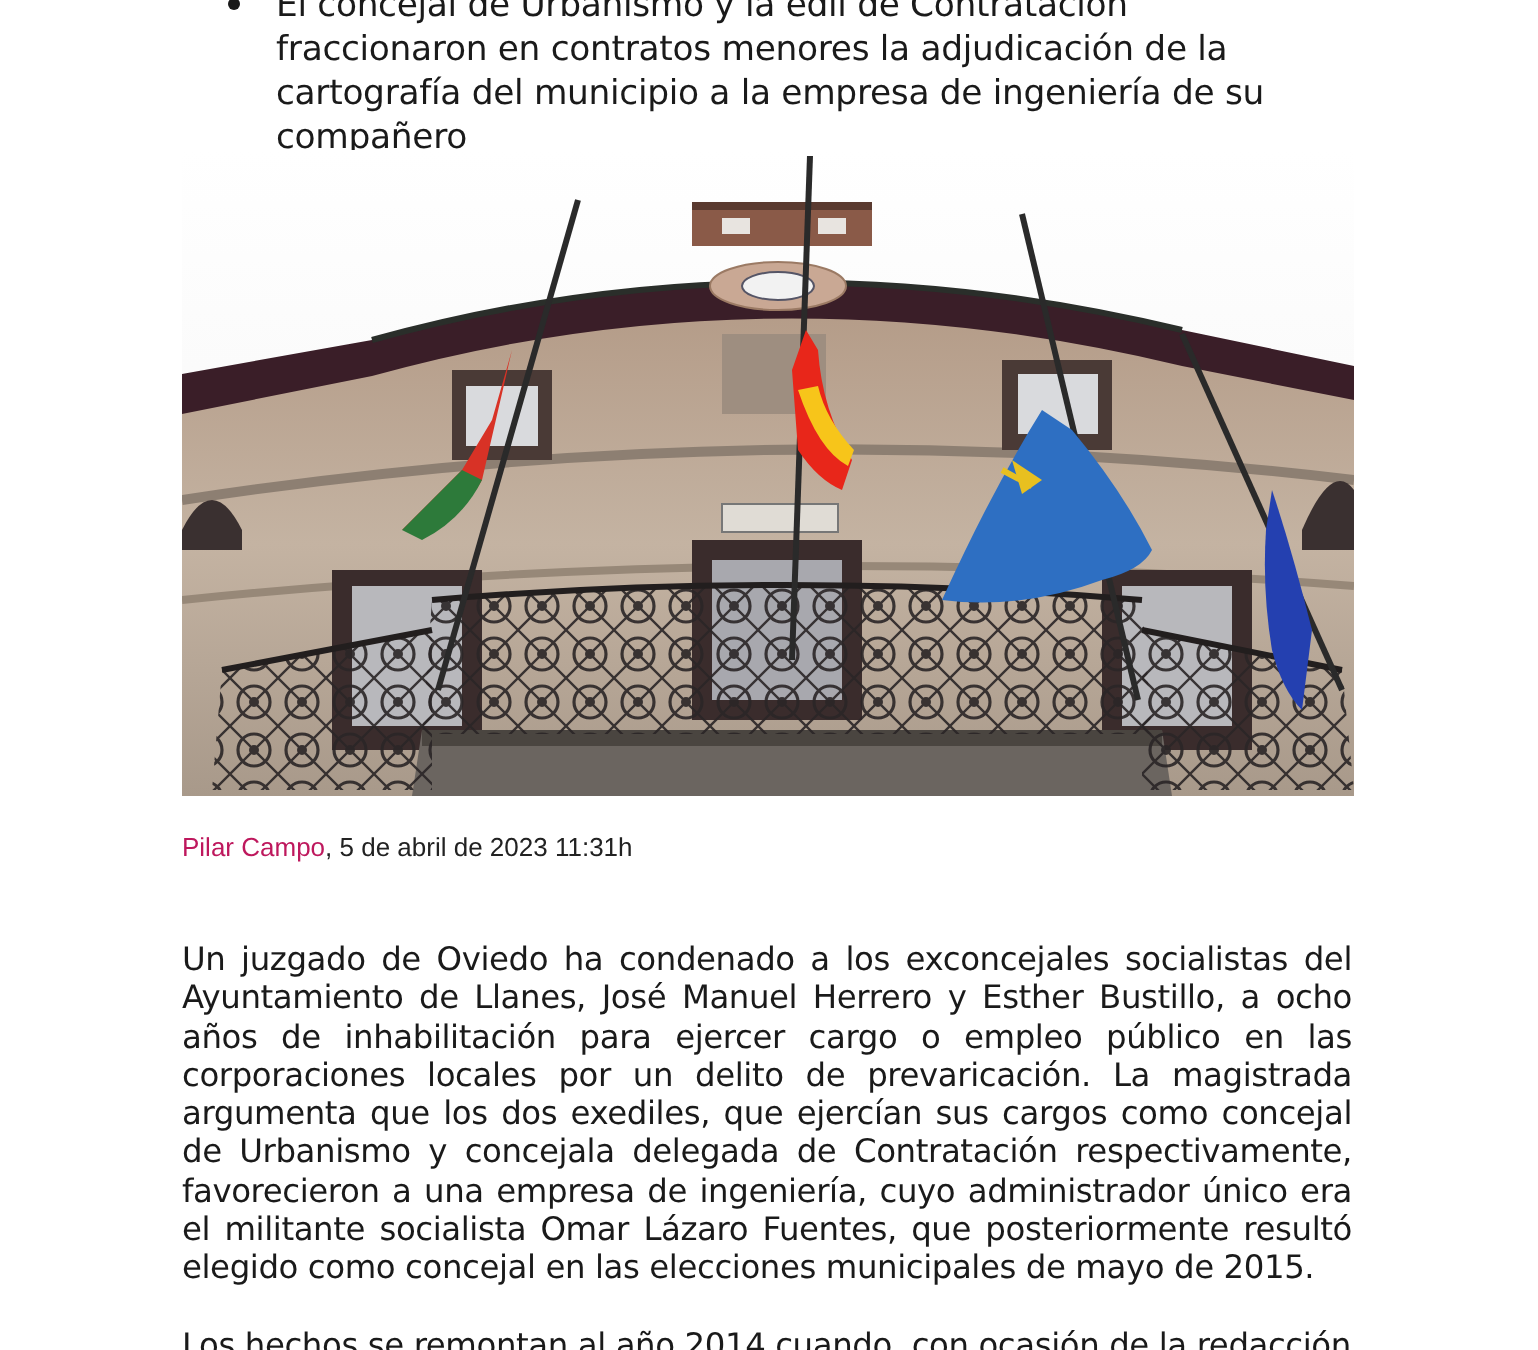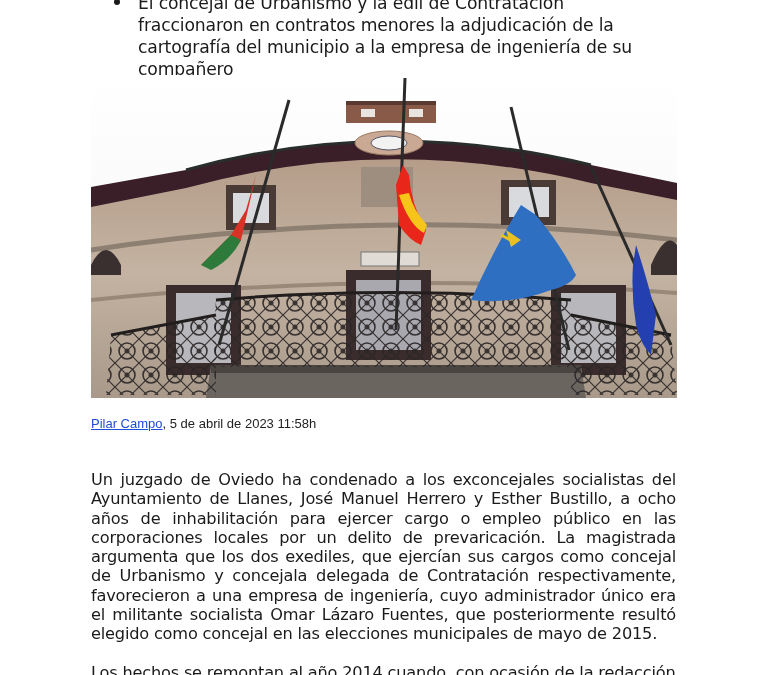--- a/index.html
+++ b/index.html
@@ -19,21 +19,21 @@
     .photo {
       position: absolute; left: 91px; top: 75px; width: 586px; height: 323px;
       overflow: hidden;
     }
     .photo svg { display: block; width: 100%; height: 100%; }
 
     .byline {
       position: absolute; left: 91px; top: 416px;
       font-family: "Liberation Sans", sans-serif; font-size: 13px; color: #222;
     }
-    .byline a { color: #1d4ed8; text-decoration: underline; cursor: pointer; }
+    .byline a { color: #be185d; cursor: pointer; }
 
     .body-text {
       position: absolute; left: 91px; top: 470px; width: 585px;
       font-size: 16.2px; line-height: 19.3px; text-align: justify;
       letter-spacing: -0.2px; word-spacing: 0px;
     }
     .body-text p { margin-bottom: 19px; }
   </style>
 </head>
 <body>
@@ -122,19 +122,19 @@
 
     <path d="M430 130 Q405 170 380 225 Q420 230 460 215 Q480 210 485 200 Q470 170 445 140 Z" fill="#2e6fc2"></path>
     <path d="M415 155 L430 165 L420 172 Z" fill="#e8c020"></path>
     <path d="M410 160 L425 168" stroke="#e8c020" stroke-width="3"></path>
 
     <path d="M545 170 Q555 200 565 240 L560 280 Q550 270 545 250 Q540 220 542 190 Z" fill="#2440b0"></path>
   </svg>
 </div>
 
 <div class="byline">
-  <a>Pilar Campo</a><span>,</span><span> 5 de abril de 2023 11:58h</span>
+  <a>Pilar Campo</a><span>,</span><span> 5 de abril de 2023 11:31h</span>
 </div>
 
 <div class="body-text">
   <p>Un juzgado de Oviedo ha condenado a los exconcejales socialistas del Ayuntamiento  de  Llanes, José Manuel Herrero y Esther Bustillo, a  ocho años de inhabilitación para ejercer cargo o empleo público en las corporaciones locales por un delito de prevaricación. La magistrada argumenta que los dos exediles, que ejercían sus cargos como concejal de Urbanismo y concejala delegada de Contratación respectivamente, favorecieron a una empresa de ingeniería, cuyo administrador único era el militante socialista Omar Lázaro Fuentes, que posteriormente resultó elegido como concejal en las elecciones municipales de mayo de 2015.</p>
   <p>Los hechos se remontan al año 2014 cuando, con ocasión de la redacción</p>
 </div>
 
 </body></html>

